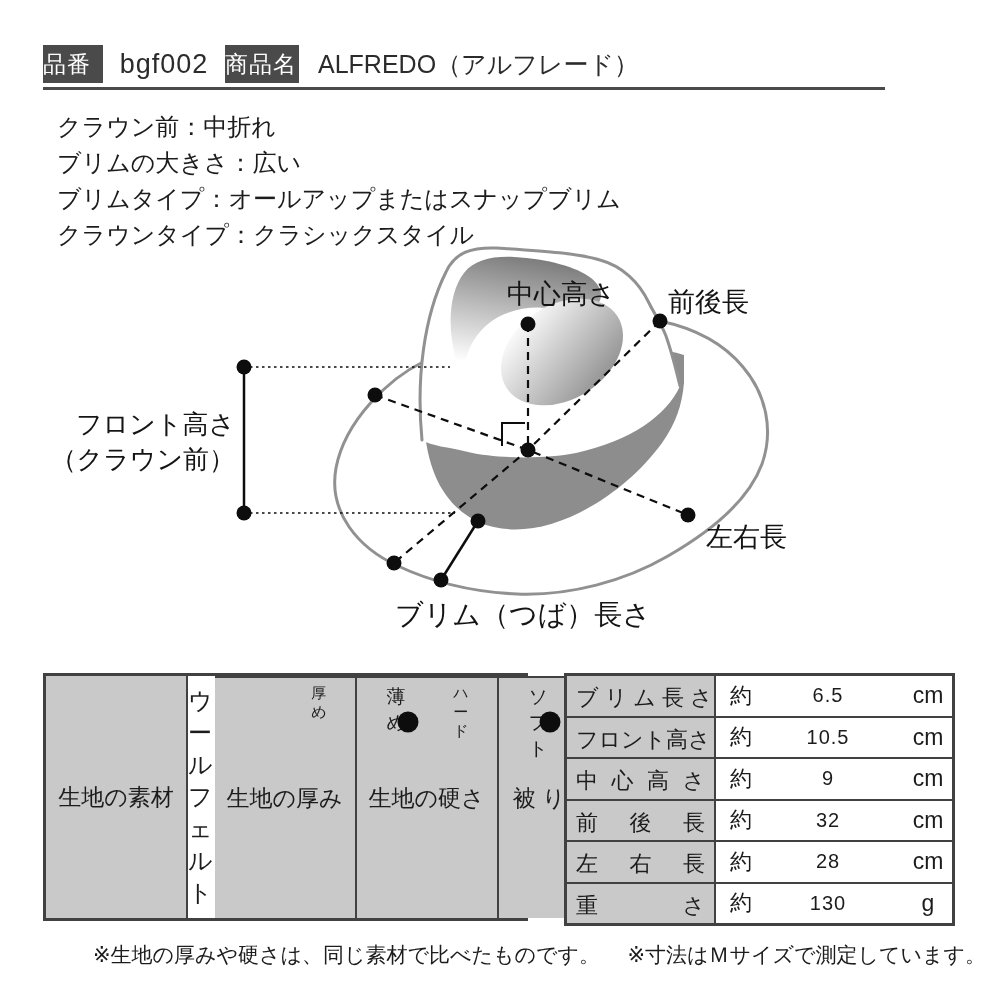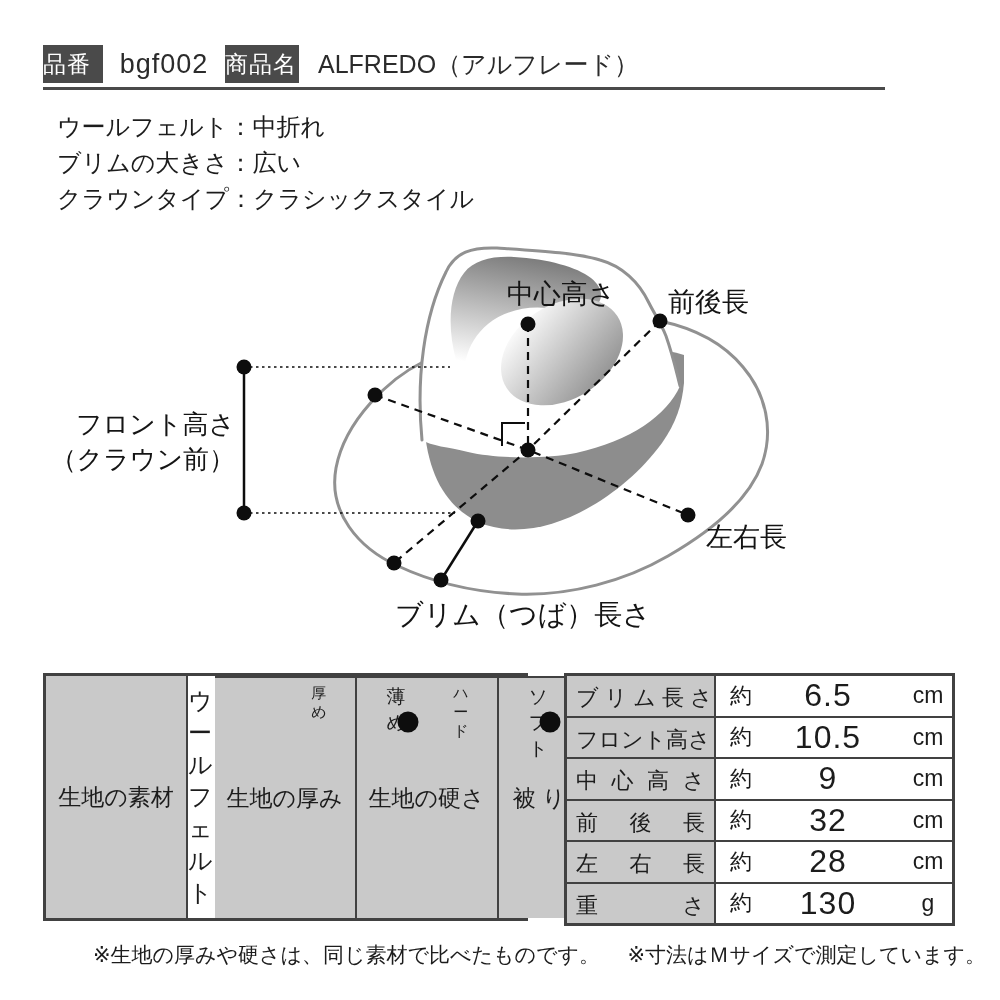--- a/index.html
+++ b/index.html
@@ -46,21 +46,21 @@
   
   #size-table{position:absolute;left:564px;top:673px;width:391px;height:253px;
               border:3px solid #414141;box-sizing:border-box;display:flex;flex-direction:column;}
   .srow{display:flex;flex:1;min-height:0;}
   .srow + .srow{border-top:2px solid #414141;}
   .scell{box-sizing:border-box;}
   .slab{width:149px;background:#c9c9c9;border-right:2px solid #414141;font-size:22px;
         padding:7px 9px 0 9px;text-align:justify;text-align-last:justify;white-space:nowrap;overflow:hidden;}
   .sval{flex:1;display:flex;align-items:center;}
   .approx{font-size:22px;padding-left:14px;}
-  .num{flex:1;text-align:center;font-size:32px;letter-spacing:1px;}
+  .num{flex:1;text-align:center;font-size:20px;letter-spacing:1px;}
   .unit{width:48px;text-align:center;font-size:23px;}
 
   
   .footnote{position:absolute;top:941px;font-size:21px;}
   #footnote-left{left:93px;}
   #footnote-right{left:620px;width:366px;text-align:right;}
 </style>
 </head>
 <body>
 
@@ -68,22 +68,23 @@
     <span>品番</span>
   </div>
 <div id="val-partno">bgf002</div>
 <div class="hdr-box" id="box-prodname">
     <span>商品名</span>
   </div>
 <div id="val-prodname">ALFREDO（アルフレード）</div>
 <div id="hdr-underline"></div>
 
 <div id="spec-lines">
-  <div>ウールフェルト：中折れ</div>
+  <div>クラウン前：中折れ</div>
   <div>ブリムの大きさ：広い</div>
+  <div>ブリムタイプ：オールアップまたはスナップブリム</div>
   <div>クラウンタイプ：クラシックスタイル</div>
 </div>
 
 <svg id="diagram" width="1000" height="420" viewBox="0 240 1000 420">
   <defs>
     <linearGradient id="gDent" gradientUnits="userSpaceOnUse" x1="520" y1="255" x2="500" y2="368">
       <stop offset="0" stop-color="#7b7b7b"></stop>
       <stop offset="1" stop-color="#ffffff"></stop>
     </linearGradient>
     <linearGradient id="gBump" gradientUnits="userSpaceOnUse" x1="545" y1="300" x2="580" y2="405">

